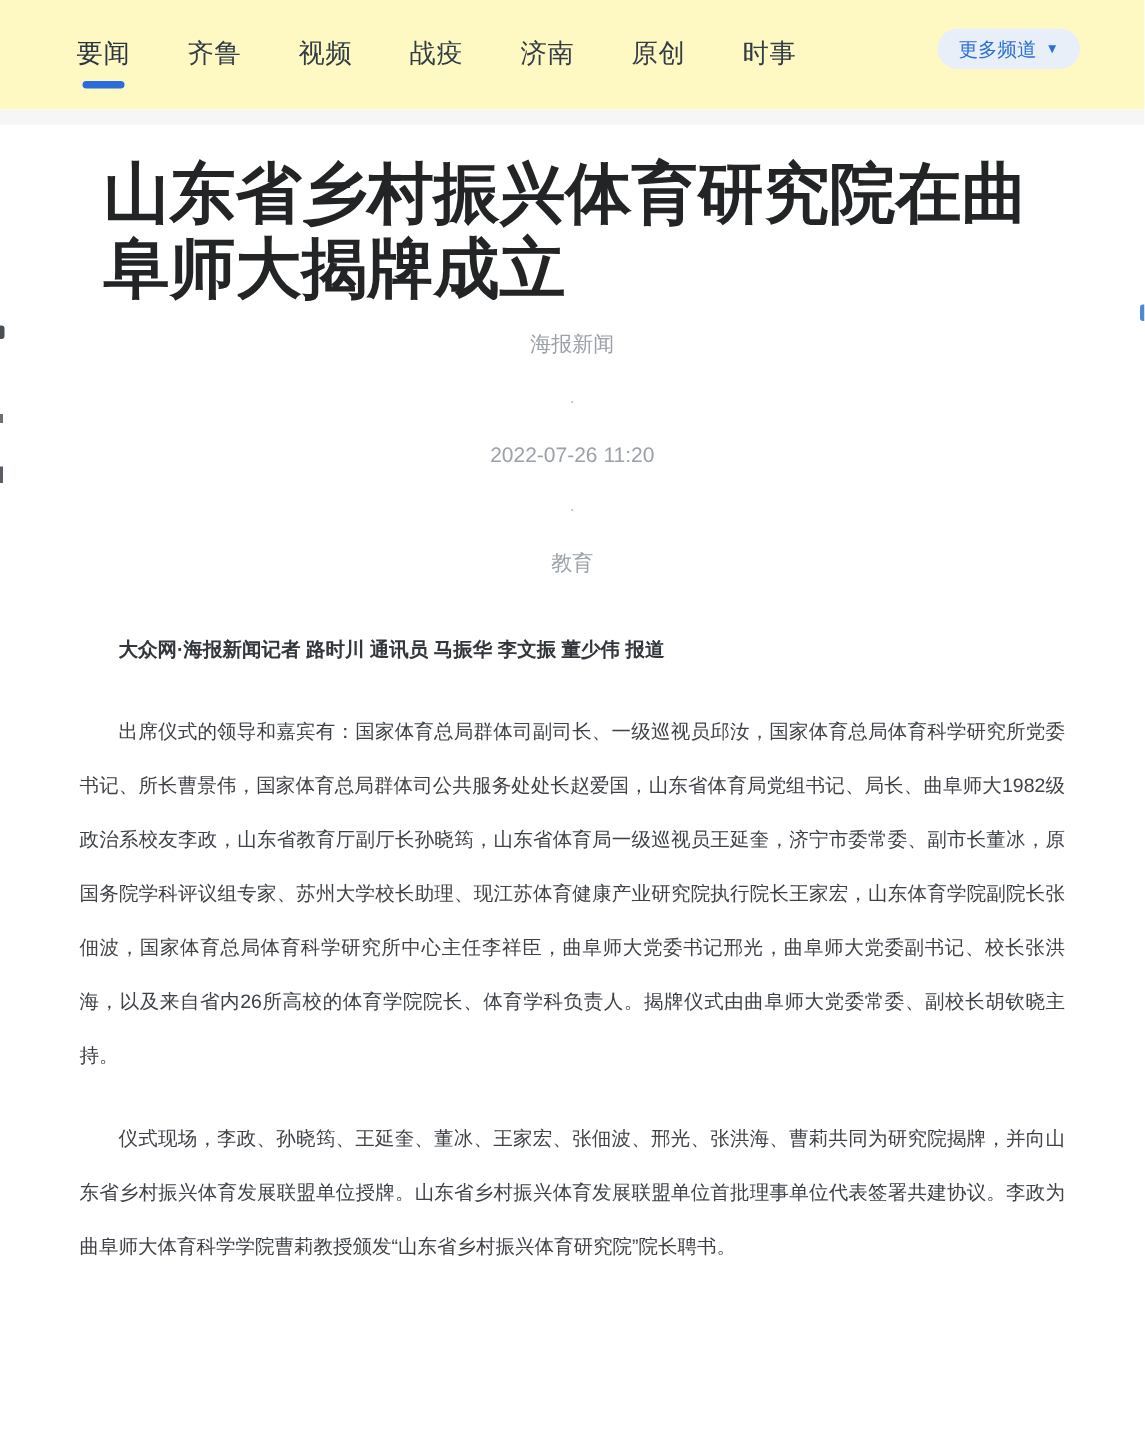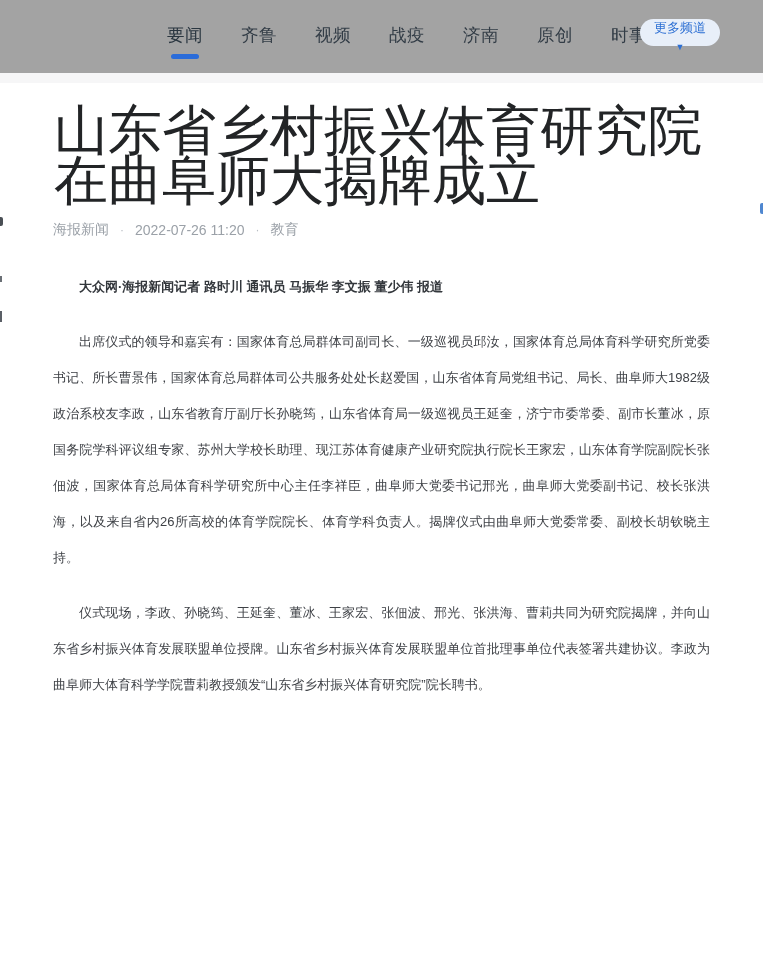--- a/index.html
+++ b/index.html
@@ -3,52 +3,51 @@
 <meta charset="utf-8">
 <style>
   html,body{margin:0;padding:0;}
   body{
     width:763px;height:963px;overflow:hidden;background:#ffffff;
     font-family:"Liberation Sans","DejaVu Sans",sans-serif;
     position:relative;
   }
   
   .nav{
-    position:relative;height:73px;background:#a3a3a3;
+    position:relative;height:73px;background:#fef9c3;
     display:flex;align-items:flex-start;box-sizing:border-box;
     padding:23px 0 0 51px;
-    justify-content:center;
   }
   .nav-tabs{display:flex;gap:38px;list-style:none;margin:0;padding:0;}
   .nav-tab{
     position:relative;font-size:17.5px;color:#323c46;cursor:pointer;
     letter-spacing:.5px;white-space:nowrap;
   }
   .nav-tab.active{color:#2a3640;font-weight:500;}
   .tab-underline{
     position:absolute;left:50%;transform:translateX(-50%);
     top:31px;width:28px;height:5px;border-radius:3px;background:#2b6cd9;
   }
   .more-pill{
     position:absolute;top:19px;right:43px;height:27px;
     background:#e8eff9;border-radius:14px;display:flex;align-items:center;
-    padding:0 14px;gap:6px;cursor:pointer;flex-direction:column;
+    padding:0 14px;gap:6px;cursor:pointer;
   }
   .more-pill .label{font-size:13px;color:#2c6fd3;}
   .more-pill .chev{font-size:9px;color:#2c6fd3;line-height:1;}
   .divider-band{height:10px;background:#f6f6f7;}
   
   .article{padding:0 53px;}
   .article h1{
-    margin:22px 0 0 1px;font-size:54px;line-height:50px;font-weight:400;
+    margin:22px 0 0 16px;font-size:44px;line-height:50px;font-weight:700;
     color:#222426;letter-spacing:0;
   }
   .meta{
-    margin-top:16px;display:flex;align-items:center;gap:11px;
-    font-size:14px;color:#9ba1a8;
+    margin-top:16px;display:flex;align-items:center;gap:21px;
+    font-size:14px;color:#9ba1a8;flex-direction:column;
   }
   .meta .dot{font-size:12px;color:#b9bec4;}
   .body-copy p{
     margin:19px 0;font-size:13px;line-height:36px;color:#3e4146;
     text-align:justify;text-indent:2em;
   }
   .body-copy p.lead{font-weight:700;color:#33373c;margin-top:30px;}
   
   .edge-frag{position:absolute;}
   .frag-a{left:0;top:217px;width:3px;height:9px;background:#4a4f55;border-radius:0 2px 2px 0;}

